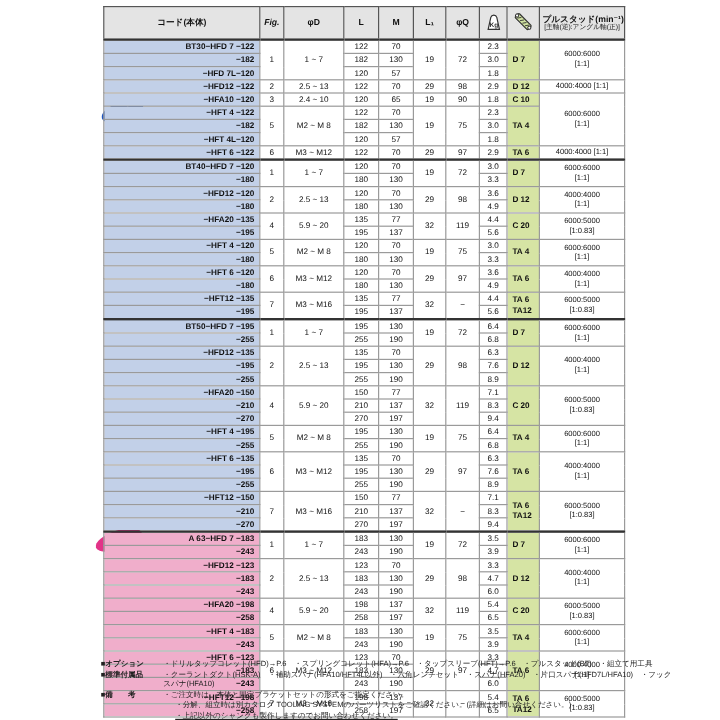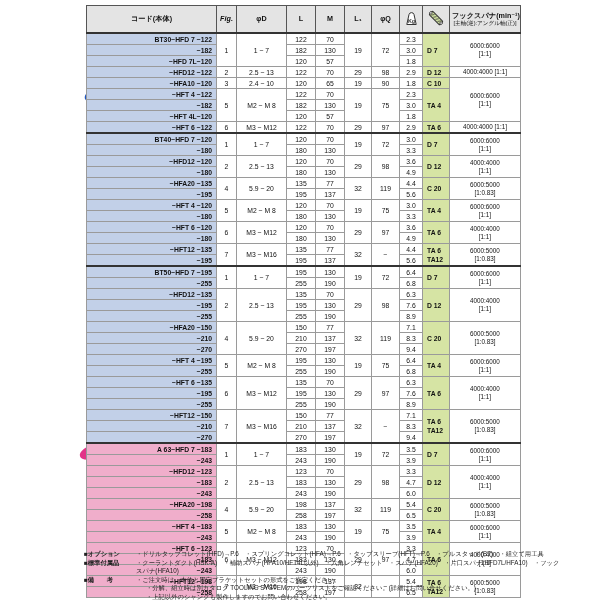--- a/index.html
+++ b/index.html
@@ -73,21 +73,21 @@
           <svg width="20" height="18" viewBox="0 0 20 18">
             <g transform="rotate(-45 10 9)">
               <rect x="7.6" y="1.5" width="4.8" height="15" rx="1" fill="#cfe0a0" stroke="#333" stroke-width="1"></rect>
               <path d="M8.6 3.5 L11.4 5.5 M8.6 6.5 L11.4 8.5 M8.6 9.5 L11.4 11.5 M8.6 12.5 L11.4 14.5" stroke="#333" stroke-width="0.7"></path>
               <circle cx="10" cy="1.8" r="1.3" fill="#fff" stroke="#333" stroke-width="0.8"></circle>
               <circle cx="10" cy="16.2" r="1.3" fill="#fff" stroke="#333" stroke-width="0.8"></circle>
             </g>
           </svg>
         </th>
         <th>
-          <span>フックスパナ(min⁻¹)</span>
+          <span>プルスタッド(min⁻¹)</span>
           <span class="hdr-sub">[主軸(逆):アングル軸(正)]</span>
         </th>
       </tr>
     </thead>
     <tbody>
         <tr class="s g">
           <td class="cd b">BT30−HFD 7 −122</td>
           <td rowspan="3">1</td>
           <td rowspan="3">1 ~ 7</td>
           <td>122</td>

